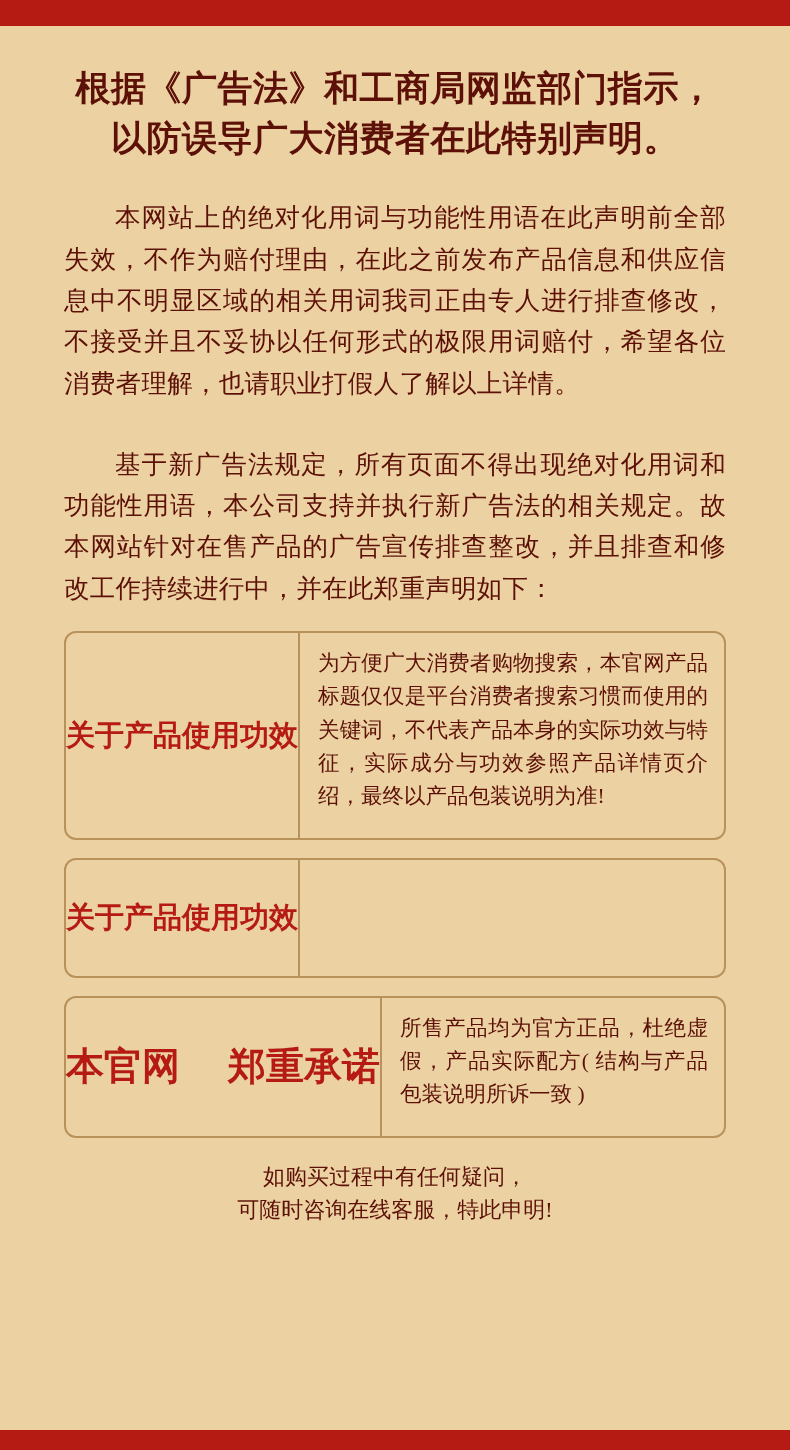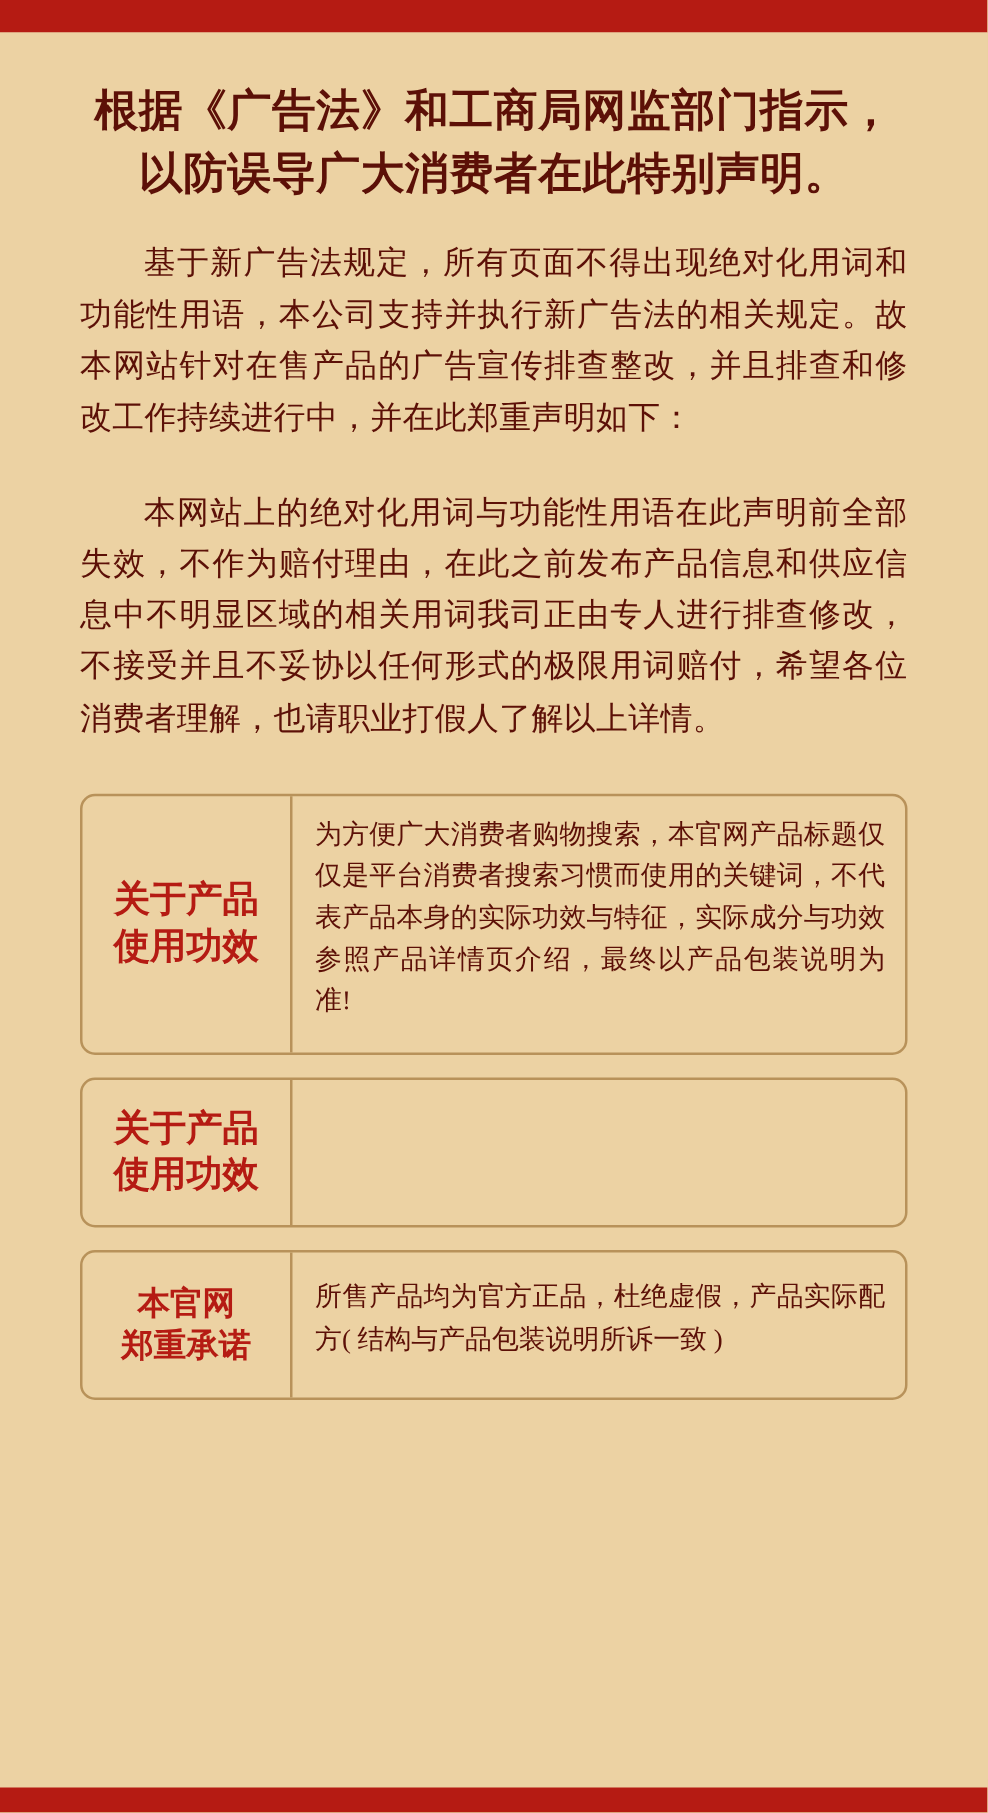--- a/index.html
+++ b/index.html
@@ -32,20 +32,21 @@
     width: 100%;
     height: 20px;
     background: #b51b13;
     flex: 0 0 auto;
   }
   .content {
     flex: 1 1 auto;
     padding: 38px 64px 0 64px;
     box-sizing: border-box;
     background: #ecd2a3;
+    border-radius: 22px;
   }
   .headline {
     color: #5c1007;
     font-weight: bold;
     font-size: 35px;
     line-height: 1.42;
     letter-spacing: 0.5px;
     text-align: center;
     margin: 0 0 26px 0;
   }
@@ -75,21 +76,21 @@
     display: flex;
     align-items: stretch;
     margin-bottom: 18px;
     box-sizing: border-box;
     min-height: 120px;
     background: transparent;
   }
   .card-title {
     flex: 0 0 168px;
     display: flex;
-    flex-direction: column;
+    flex-direction: row;
     justify-content: center;
     align-items: center;
     color: #b51b13;
     font-weight: bold;
     font-size: 29px;
     line-height: 1.28;
     border-right: 2px solid #b8925a;
     padding: 14px 0;
     box-sizing: border-box;
     text-align: center;
@@ -104,21 +105,22 @@
     align-items: center;
     color: #5c1007;
     font-size: 21.5px;
     line-height: 1.55;
     padding: 14px 16px 24px 18px;
     box-sizing: border-box;
     text-align: justify;
     text-justify: inter-ideograph;
   }
   .card.promise .card-title {
-    font-size: 26px;
+    font-size: 38px;
+    gap: 48px;
   }
   .footer-note {
     margin-top: 22px;
     text-align: center;
     color: #5c1007;
     font-size: 22px;
     line-height: 1.5;
   }
   .footer-note span {
     display: block;
@@ -131,23 +133,23 @@
 
   <div class="top-bar"></div>
 
   <div class="content">
 
     <h1 class="headline">
       <span class="ln1">根据《广告法》和工商局网监部门指示，</span>
       <span class="ln2">以防误导广大消费者在此特别声明。</span>
     </h1>
 
+    <p class="para second">本网站上的绝对化用词与功能性用语在此声明前全部失效，不作为赔付理由，在此之前发布产品信息和供应信息中不明显区域的相关用词我司正由专人进行排查修改，不接受并且不妥协以任何形式的极限用词赔付，希望各位消费者理解，也请职业打假人了解以上详情。</p>
+
     <p class="para first">基于新广告法规定，所有页面不得出现绝对化用词和功能性用语，本公司支持并执行新广告法的相关规定。故本网站针对在售产品的广告宣传排查整改，并且排查和修改工作持续进行中，并在此郑重声明如下：</p>
-
-    <p class="para second">本网站上的绝对化用词与功能性用语在此声明前全部失效，不作为赔付理由，在此之前发布产品信息和供应信息中不明显区域的相关用词我司正由专人进行排查修改，不接受并且不妥协以任何形式的极限用词赔付，希望各位消费者理解，也请职业打假人了解以上详情。</p>
 
     <div class="cards">
 
       <div class="card">
         <div class="card-title">
           <span>关于产品</span>
           <span>使用功效</span>
         </div>
         <div class="card-body">为方便广大消费者购物搜索，本官网产品标题仅仅是平台消费者搜索习惯而使用的关键词，不代表产品本身的实际功效与特征，实际成分与功效参照产品详情页介绍，最终以产品包装说明为准!</div>
       </div>
@@ -162,18 +164,22 @@
       <div class="card promise">
         <div class="card-title">
           <span>本官网</span>
           <span>郑重承诺</span>
         </div>
         <div class="card-body">所售产品均为官方正品，杜绝虚假，产品实际配方( 结构与产品包装说明所诉一致 )</div>
       </div>
 
     </div>
 
+    <div class="footer-note">
+      <span>如购买过程中有任何疑问，</span>
+      <span>可随时咨询在线客服，特此申明!</span>
+    </div>
 
   </div>
 
   <div class="bottom-bar"></div>
 
 </div>
 
 </body></html>

